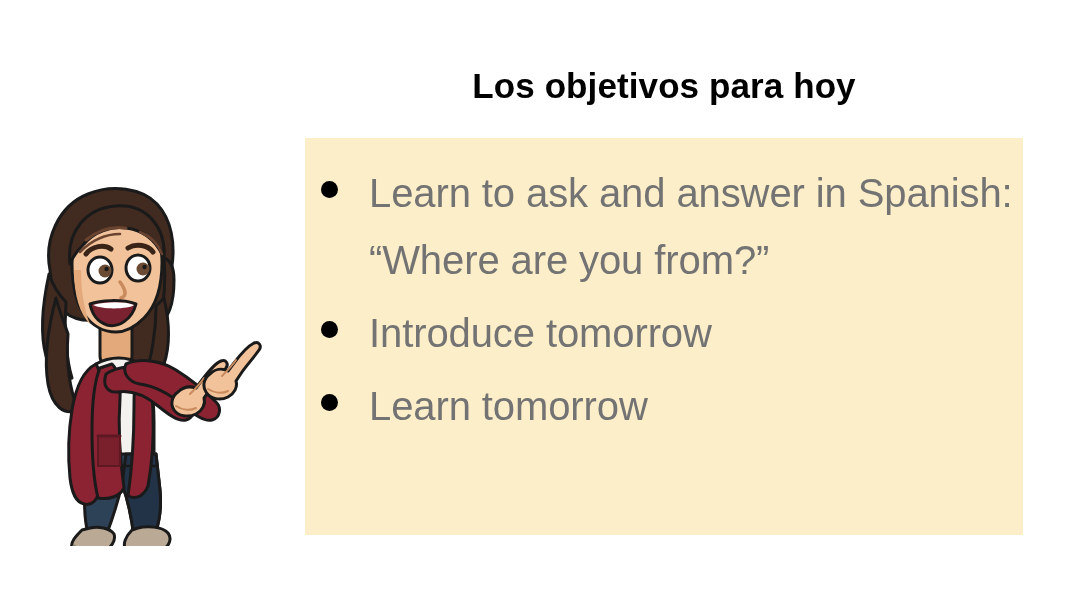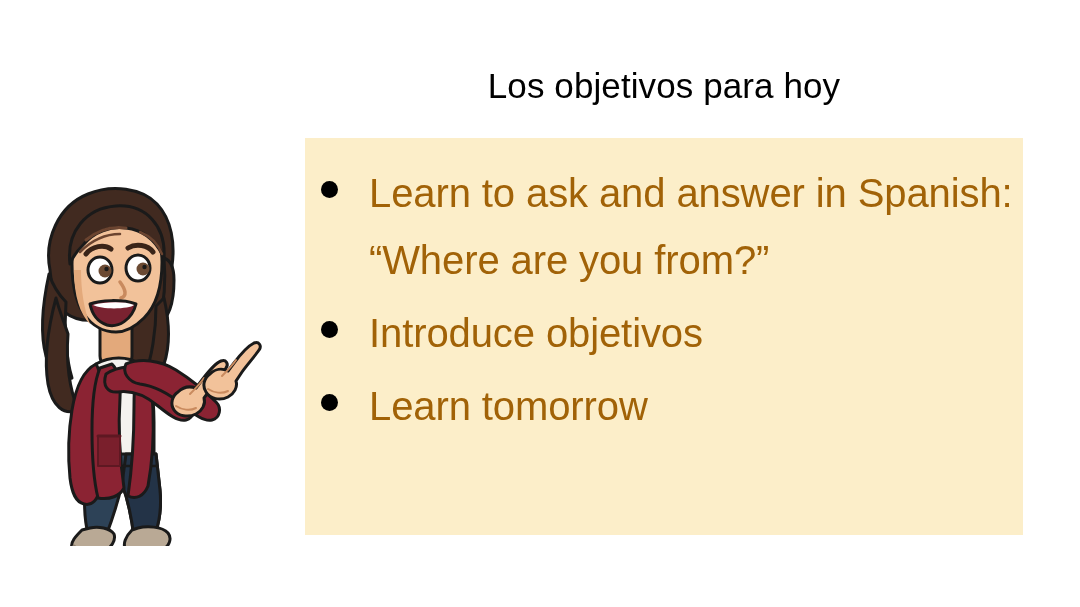--- a/index.html
+++ b/index.html
@@ -22,21 +22,21 @@
   
   #slide-title {
     position: absolute;
     left: 305px;
     top: 64px;
     width: 718px;
     text-align: center;
     font-size: 35px;
     line-height: 44px;
     color: #000000;
-    font-weight: 400;
+    font-weight: 700;
     letter-spacing: 0.1px;
     white-space: nowrap;
   }
 
   
   #objectives-box {
     position: absolute;
     left: 305px;
     top: 138px;
     width: 718px;
@@ -70,21 +70,21 @@
     background: #000000;
     margin-top: 21px;
     margin-right: 0;
   }
 
   .objective-text {
     flex: 1 1 auto;
     padding-left: 31px;
     font-size: 40px;
     line-height: 67px;
-    color: #a16207;
+    color: #737373;
     font-weight: 400;
     letter-spacing: -0.1px;
   }
 
   
   #bitmoji-avatar {
     position: absolute;
     left: 14px;
     top: 178px;
     width: 250px;
@@ -214,21 +214,21 @@
   <div id="objectives-box">
     <ul id="objectives-list">
 
       <li class="objective-item">
         <span class="bullet-dot"></span>
         <span class="objective-text">Learn to ask and answer in Spanish: “Where are you from?”</span>
       </li>
 
       <li class="objective-item">
         <span class="bullet-dot"></span>
-        <span class="objective-text">Introduce objetivos</span>
+        <span class="objective-text">Introduce tomorrow</span>
       </li>
 
       <li class="objective-item">
         <span class="bullet-dot"></span>
         <span class="objective-text">Learn tomorrow</span>
       </li>
 
     </ul>
   </div>
 

